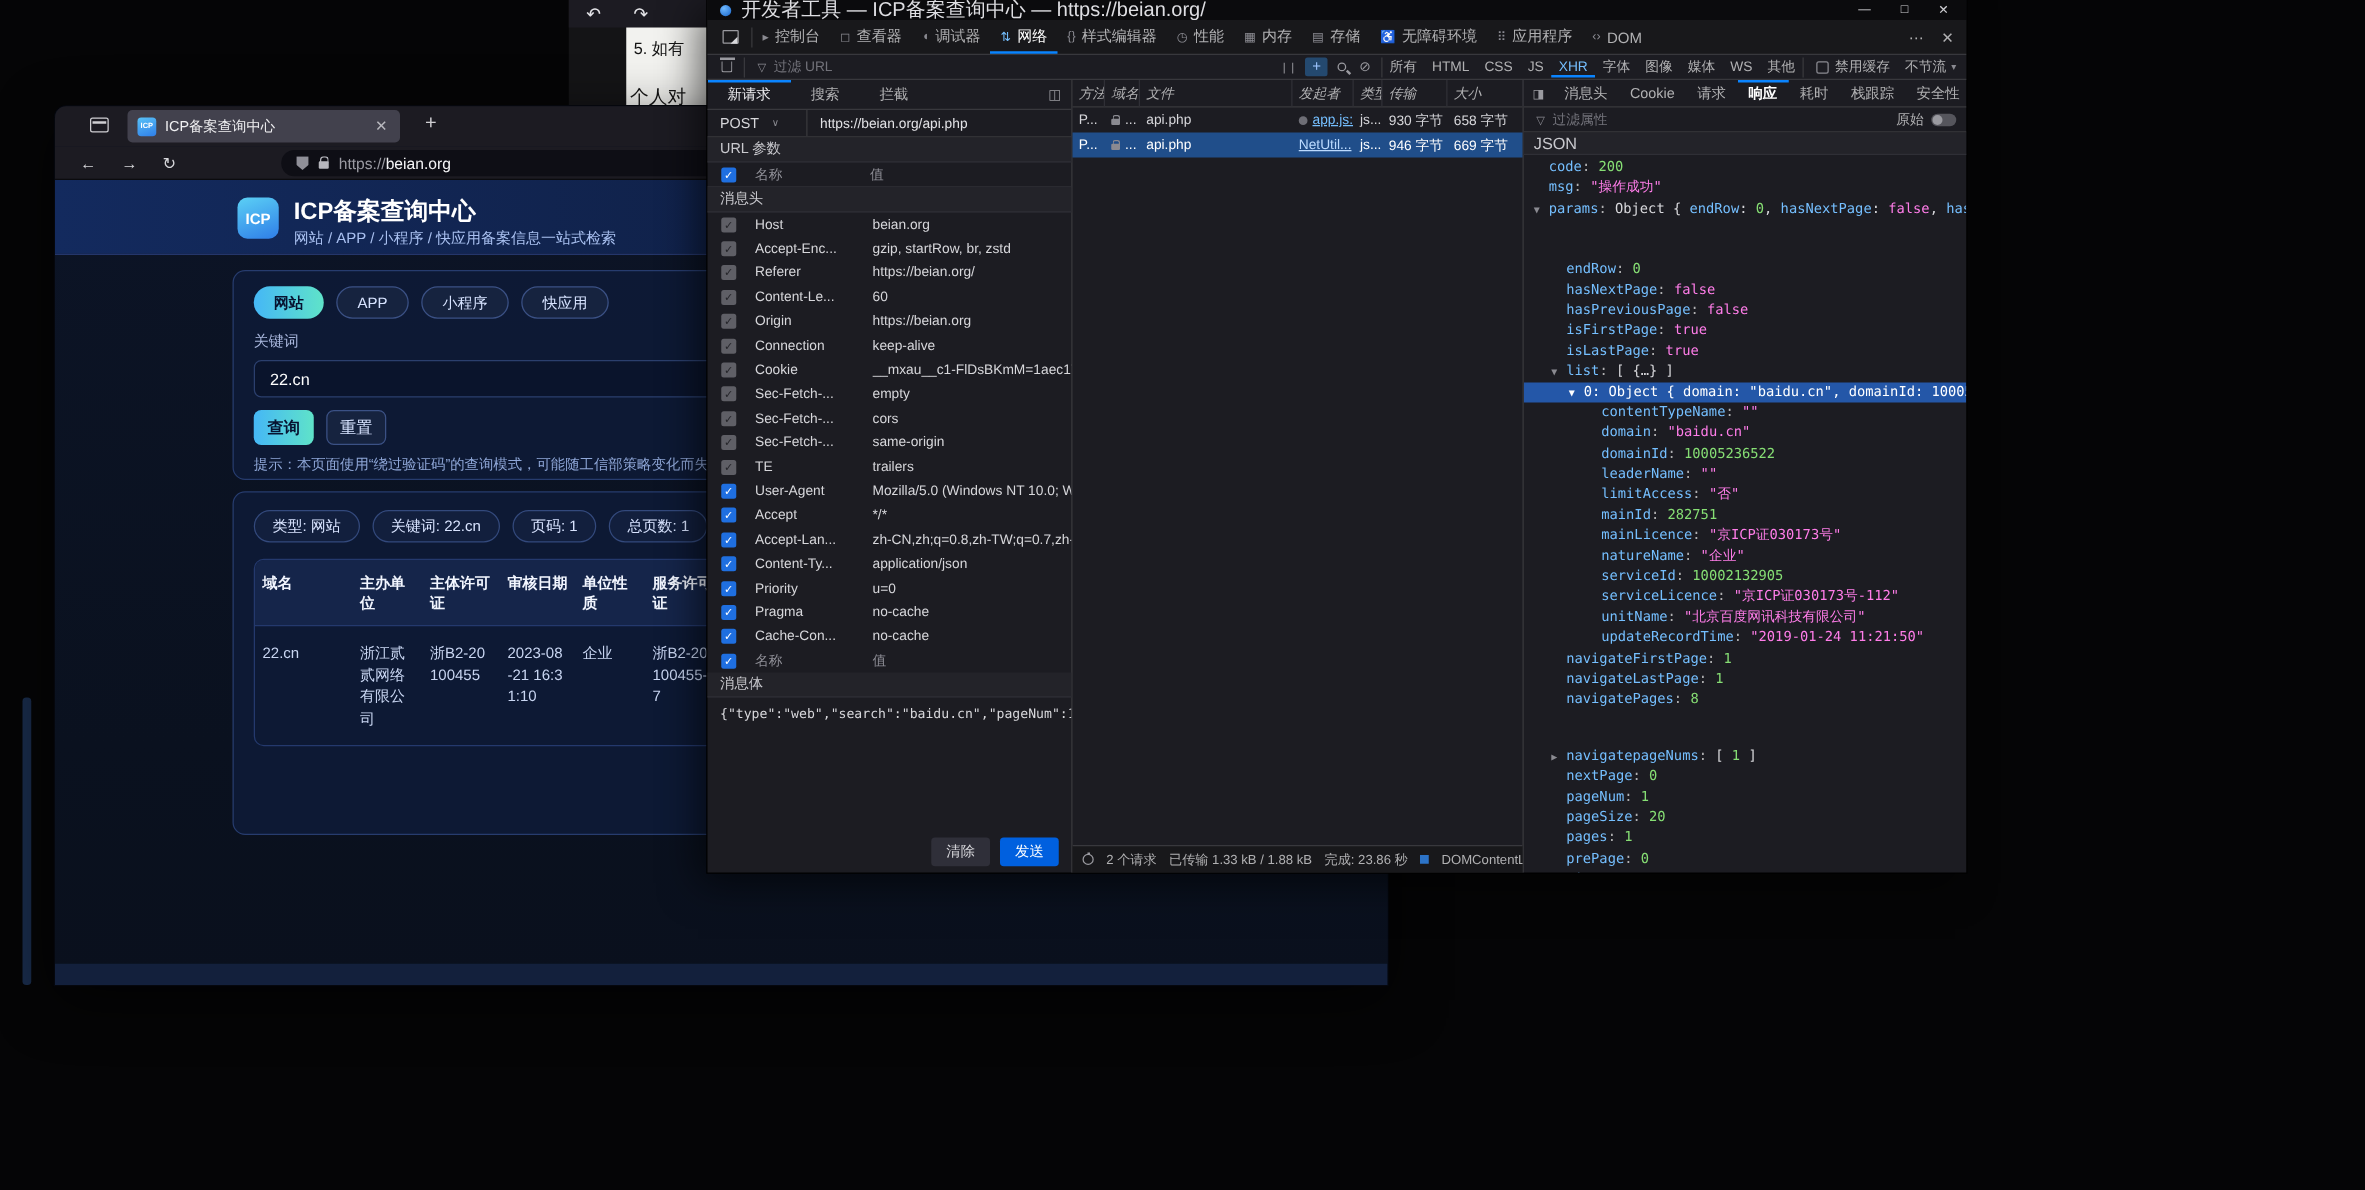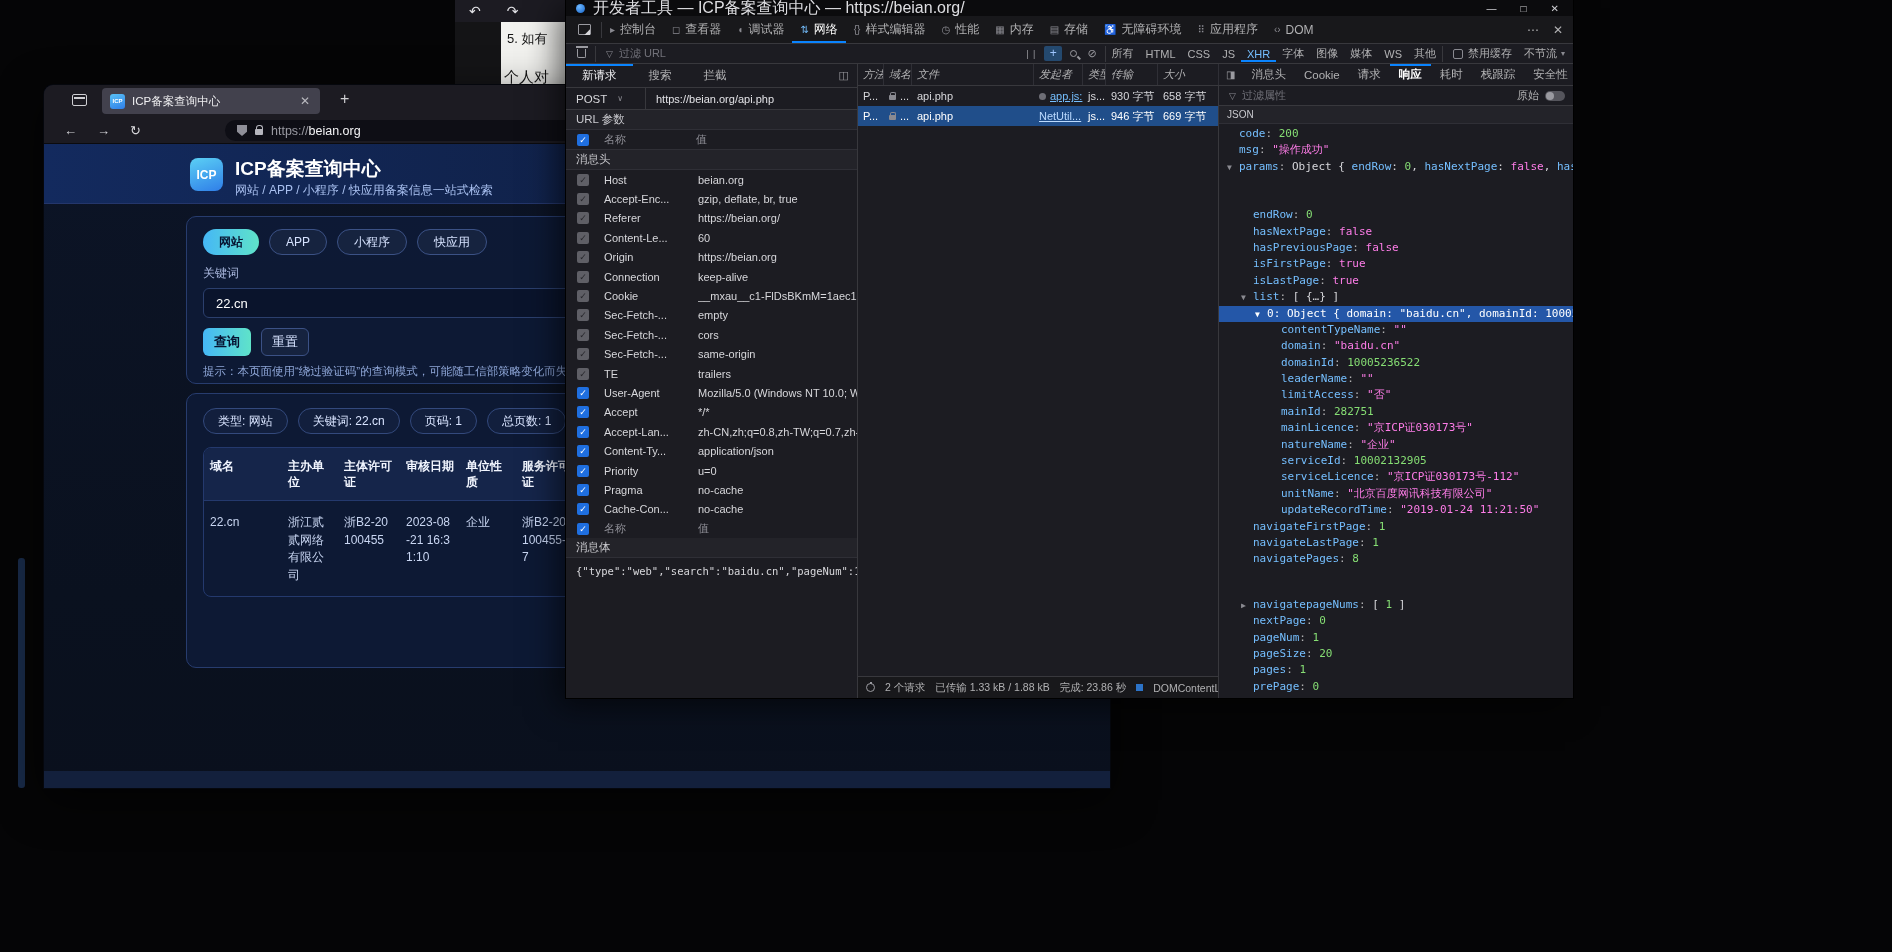--- a/index.html
+++ b/index.html
@@ -160,21 +160,21 @@
   
   .pane-resp { width:354px; display:flex; flex-direction:column; flex:none; }
   .resp-tabs { height:22px; border-bottom:1px solid #38383d; display:flex; align-items:center; flex:none; }
   .resp-dock { color:#9a9aa0; font-size:10px; padding:0 7px; }
   .resp-tab { padding:0 9px; height:100%; display:flex; align-items:center; font-size:11.5px; color:#b1b1b3; white-space:nowrap; }
   .resp-tab.active { color:#fff; font-weight:bold; box-shadow:inset 0 2px 0 #0a84ff; }
   .resp-filter { height:20px; border-bottom:1px solid #38383d; display:flex; align-items:center; font-size:11px; flex:none; }
   .raw-lab { color:#b1b1b3; margin-right:6px; }
   .toggle { width:20px; height:10px; background:#55555c; border-radius:5px; position:relative; margin-right:8px; }
   .toggle:before { content:''; position:absolute; left:1px; top:1px; width:8px; height:8px; border-radius:50%; background:#9a9aa0; }
-  .json-label { height:18px; line-height:18px; background:#232329; border-bottom:1px solid #2f2f36; color:#c9c9ce; font-size:10px; padding-left:8px; flex:none; }
+  .json-label { height:18px; line-height:18px; background:#232329; border-bottom:1px solid #2f2f36; color:#c9c9ce; font-size:13px; padding-left:8px; flex:none; }
   .json-tree { flex:1; overflow:hidden; padding-top:2px; font-family:"DejaVu Sans Mono", monospace; font-size:11px; }
   .j-row { height:16.4px; line-height:16.4px; white-space:nowrap; overflow:hidden; padding-left:8px; }
   .j-row.sel { background:#2457a8; }
   .j-row.sel span { color:#fff !important; }
   .j-arrow { display:inline-block; width:12px; color:#8a8a91; font-size:8px; }
   .j-key { color:#75bfff; }
   .j-colon { color:#b1b1b3; }
   .v-num { color:#86de74; }
   .v-str { color:#ff7de9; }
   .v-bool { color:#ff7de9; }
@@ -393,21 +393,21 @@
         <div class="section-h">消息头</div>
         <div class="hdr-rows" id="hdr-rows">
             <div class="hdr-row">
               <span class="cbx grey">✓</span>
               <span class="h-name">Host</span>
               <span class="h-val">beian.org</span>
             </div>
             <div class="hdr-row">
               <span class="cbx grey">✓</span>
               <span class="h-name">Accept-Enc...</span>
-              <span class="h-val">gzip, deflate, br, true</span>
+              <span class="h-val">gzip, startRow, br, zstd</span>
             </div>
             <div class="hdr-row">
               <span class="cbx grey">✓</span>
               <span class="h-name">Referer</span>
               <span class="h-val">https://beian.org/</span>
             </div>
             <div class="hdr-row">
               <span class="cbx grey">✓</span>
               <span class="h-name">Content-Le...</span>
               <span class="h-val">60</span>
@@ -483,20 +483,24 @@
               <span class="h-val">no-cache</span>
             </div>
             <div class="hdr-row">
               <span class="cbx blue">✓</span>
               <span class="h-name ph-c">名称</span>
               <span class="h-val ph-c">值</span>
             </div>
           </div>
         <div class="section-h">消息体</div>
         <div class="req-body">{"type":"web","search":"baidu.cn","pageNum":1,"pageSize":20}</div>
+        <div class="req-btns">
+          <div class="btn-clear">清除</div>
+          <div class="btn-send">发送</div>
+        </div>
       </div>
 
       <div class="pane-net">
         <div class="net-cols" id="net-cols">
             <div class="net-col" style="width: 26px;">方法</div>
             <div class="net-col" style="width: 28px;">域名</div>
             <div class="net-col" style="width: 122px;">文件</div>
             <div class="net-col" style="width: 49px;">发起者</div>
             <div class="net-col" style="width: 23px;">类型</div>
             <div class="net-col" style="width: 52px;">传输</div>

